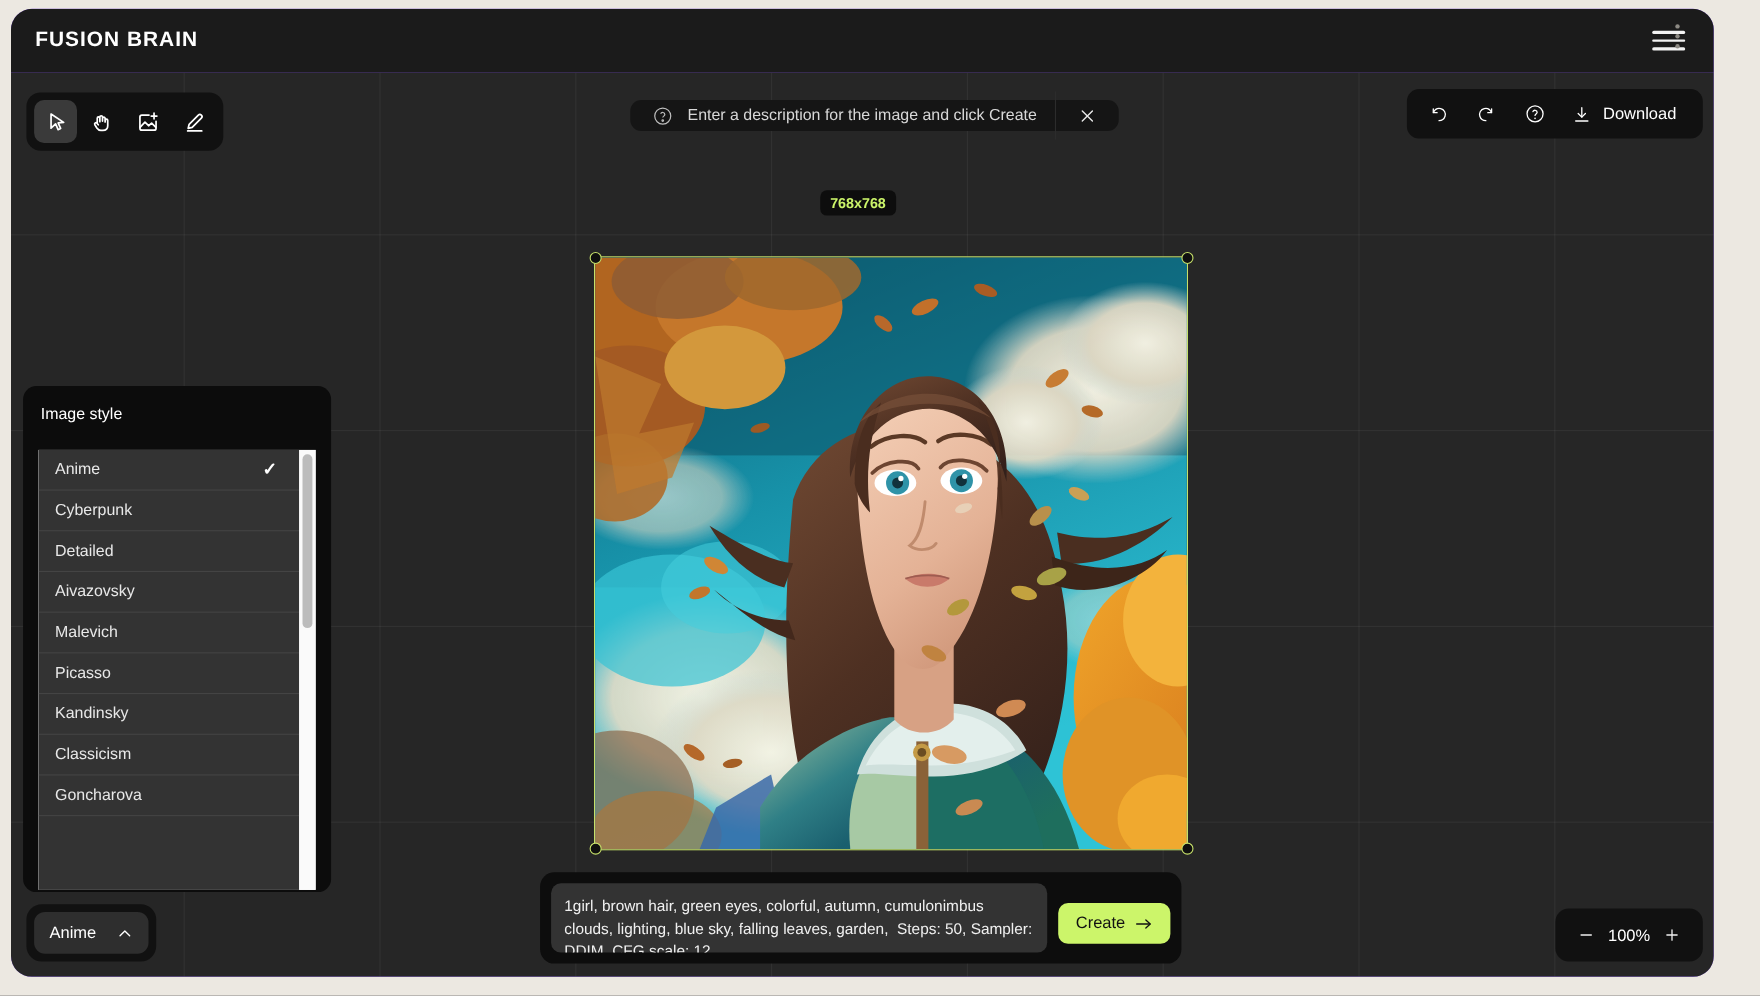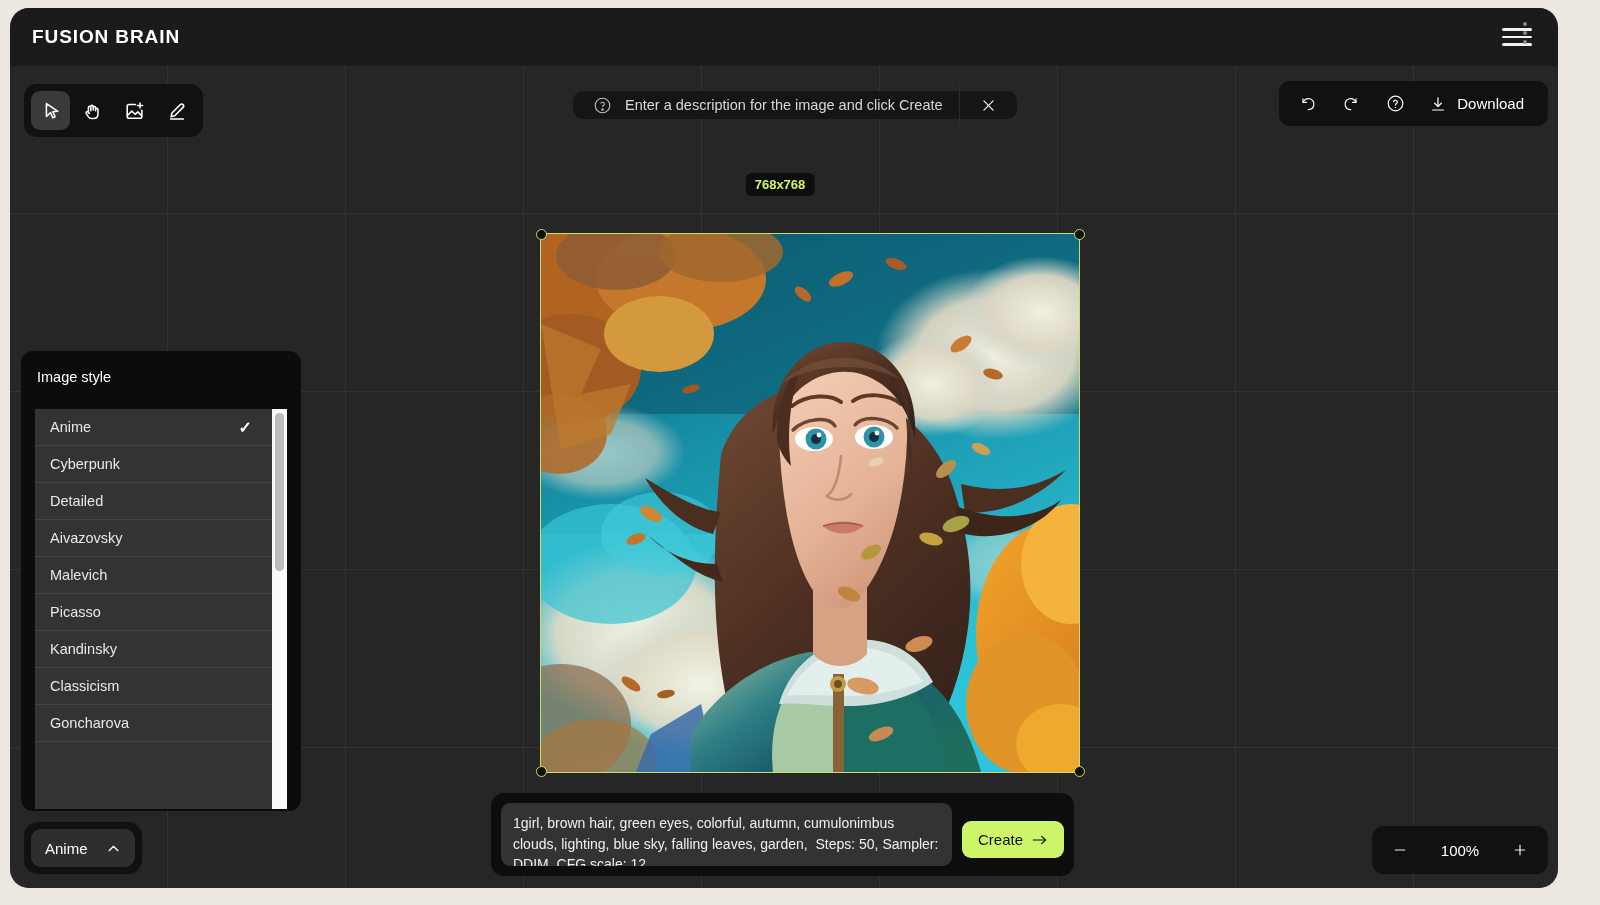--- a/index.html
+++ b/index.html
@@ -288,21 +288,21 @@
     cursor:pointer;
     align-self: flex-end;
     margin-bottom: 8px;
   }
   #create-button svg { width:16px; height:12px; stroke:#121212; fill:none; stroke-width:1.8; stroke-linecap:round; stroke-linejoin:round; }
 
   
   #zoom-control {
     position: absolute;
     right: 10px; bottom: 14px;
-    width: 176px; height: 48px;
+    width: 134px; height: 48px;
     background: #111111;
     border-radius: 12px;
     display:flex; align-items:center; justify-content:space-between;
     padding: 0 16px;
     z-index: 34;
   }
   .zoom-btn { width:24px; height:24px; display:flex; align-items:center; justify-content:center; cursor:pointer; }
   .zoom-btn svg { width:16px; height:16px; stroke:#f0f0f0; stroke-width:1.8; stroke-linecap:round; }
   #zoom-level { color:#ffffff; font-size:15px; }
 </style>

